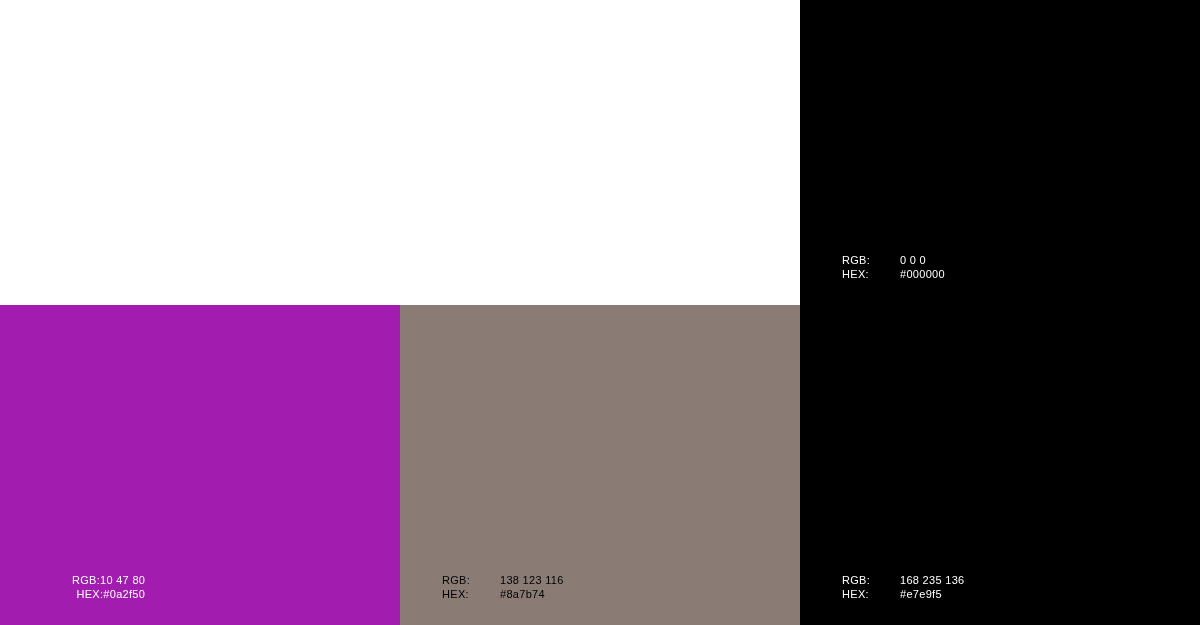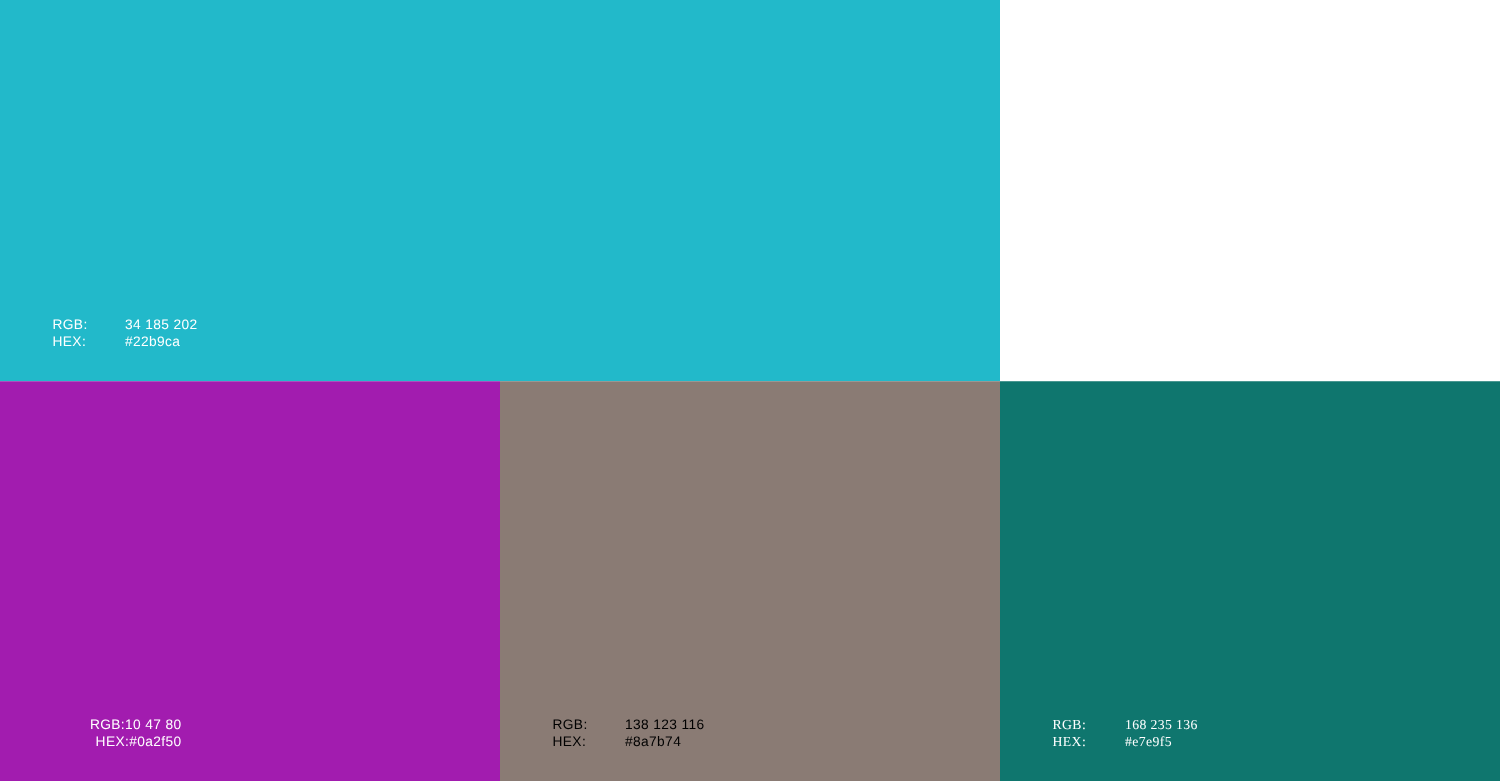--- a/index.html
+++ b/index.html
@@ -46,31 +46,31 @@
   #swatch-1 { left: 800px; top: 0px;   width: 400px; height: 305px; }
   #swatch-2 { left: 0px;   top: 305px; width: 400px; height: 320px; }
   #swatch-3 { left: 400px; top: 305px; width: 400px; height: 320px; }
   #swatch-4 { left: 800px; top: 305px; width: 400px; height: 320px; }
 </style>
 </head>
 <body>
 
 <div id="palette">
 
-  <div class="swatch" id="swatch-0" style="background-color: rgb(34, 185, 202);">
+
+  <div class="swatch" id="swatch-1" style="background-color: rgb(0, 0, 0);">
     <div class="swatch-info" style="color: rgb(255, 255, 255);">
       <span class="info-row">
-        <span class="info-label">RGB:</span><span class="info-value">34 185 202</span>
+        <span class="info-label">RGB:</span><span class="info-value">0 0 0</span>
       </span>
       <span class="info-row">
-        <span class="info-label">HEX:</span><span class="info-value">#22b9ca</span>
+        <span class="info-label">HEX:</span><span class="info-value">#000000</span>
       </span>
     </div>
   </div>
-
 
   <div class="swatch" id="swatch-2" style="background-color: #a21caf; text-align: right;">
     <div class="swatch-info" style="color: rgb(255, 255, 255);">
       <span class="info-row">
         <span class="info-label">RGB:</span><span class="info-value">10 47 80</span>
       </span>
       <span class="info-row">
         <span class="info-label">HEX:</span><span class="info-value">#0a2f50</span>
       </span>
     </div>
@@ -80,21 +80,21 @@
     <div class="swatch-info" style="color: #000000;">
       <span class="info-row">
         <span class="info-label">RGB:</span><span class="info-value">138 123 116</span>
       </span>
       <span class="info-row">
         <span class="info-label">HEX:</span><span class="info-value">#8a7b74</span>
       </span>
     </div>
   </div>
 
-  <div class="swatch" id="swatch-4" style="background-color: #0f766e; font-family: Liberation Serif, serif;">
+  <div class="swatch" id="swatch-4" style="background-color: #000000;">
     <div class="swatch-info" style="color: rgb(255, 255, 255);">
       <span class="info-row">
         <span class="info-label">RGB:</span><span class="info-value">168 235 136</span>
       </span>
       <span class="info-row">
         <span class="info-label">HEX:</span><span class="info-value">#e7e9f5</span>
       </span>
     </div>
   </div>
 

